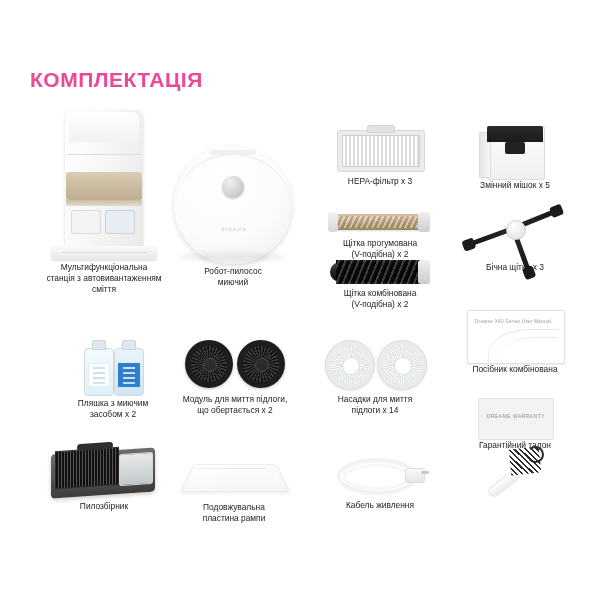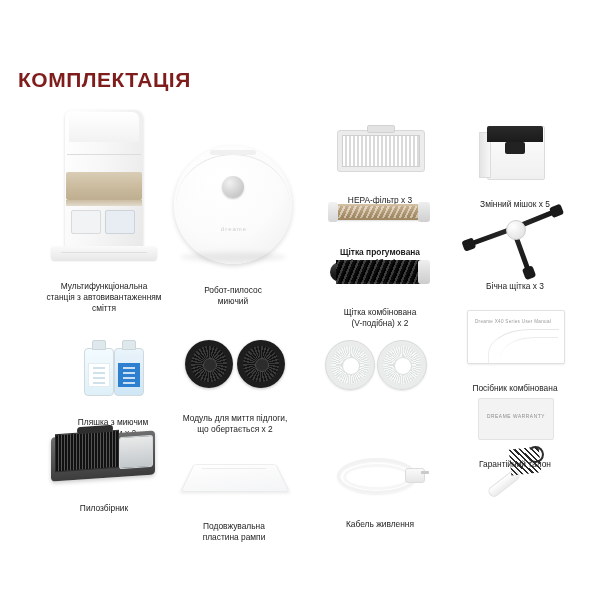--- a/index.html
+++ b/index.html
@@ -15,41 +15,41 @@
     overflow: hidden;
     position: relative;
   }
   #page {
     position: relative;
     width: 600px;
     height: 600px;
   }
   .title {
     position: absolute;
-    left: 18px;
+    left: 30px;
     top: 68px;
     font-size: 21px;
     font-weight: bold;
     letter-spacing: 0.5px;
-    color: #7f1d1d;
+    color: #ec4899;
   }
 
   .item {
     position: absolute;
     text-align: center;
   }
   .art {
     position: relative;
     margin: 0 auto;
   }
   .cap {
     font-size: 8.4px;
     line-height: 1.32;
     color: #1c1c1c;
-    margin-top: 19px;
+    margin-top: 0;
     white-space: pre-line;
   }
 
   
   .st-body {
     position: absolute; left: 14px; top: 0; width: 78px; height: 140px;
     background: linear-gradient(100deg,#ffffff 0%,#f7f7f7 45%,#e9e9e9 100%);
     border-radius: 8px 8px 3px 3px;
     box-shadow: 0 1px 3px rgba(0,0,0,0.16);
   }
@@ -426,21 +426,21 @@
   <div class="item" style="left:455px; top:126px; width:120px;">
     <div class="art" style="width:88px; height:54px;">
       <div class="bag"></div>
       <div class="bag-side"></div>
       <div class="bag-top"></div>
       <div class="bag-hole"></div>
     </div>
     <div class="cap">Змінний мішок х 5</div>
   </div>
 
-  <div class="item" style="left:320px; top:196px; width:120px;font-weight:bold;">
+  <div class="item" style="left:320px; top:206px; width:120px;">
     <div class="art" style="width:100px; height:32px;">
       <div class="rb"></div>
       <div class="rb-v"></div>
       <div class="rb-cap2"></div>
       <div class="rb-cap"></div>
     </div>
     <div class="cap">Щітка прогумована
 (V-подібна) х 2</div>
   </div>
 
@@ -510,20 +510,22 @@
 
   <div class="item" style="left:310px; top:338px; width:130px;">
     <div class="art" style="width:104px; height:56px;">
       <div class="mp" style="left:2px;">
           <div class="mp-c"></div>
         </div>
       <div class="mp" style="left:54px;">
           <div class="mp-c"></div>
         </div>
     </div>
+    <div class="cap">Насадки для миття
+підлоги х 14</div>
   </div>
 
   <div class="item" style="left:455px; top:310px; width:120px;">
     <div class="art" style="width:96px; height:54px;">
       <div class="man">
         <div class="man-t">Dreame X40 Series
 User Manual</div>
         <div class="man-arc"></div>
         <div class="man-arc2"></div>
       </div>
@@ -534,21 +536,21 @@
   <div class="item" style="left:455px; top:398px; width:120px;">
     <div class="art" style="width:74px; height:42px;">
       <div class="war">
         <div class="war-t">DREAME
 WARRANTY</div>
       </div>
     </div>
     <div class="cap">Гарантійний талон</div>
   </div>
 
-  <div class="item" style="left:48px; top:428px; width:112px;">
+  <div class="item" style="left:48px; top:445px; width:112px;">
     <div class="art" style="width:106px; height:56px;">
       <div class="db"></div>
       <div class="db-mesh" style="transform: skewY(-4deg);"></div>
       <div class="db-clear" style="transform: skewY(-4deg);"></div>
       <div class="db-handle"></div>
     </div>
     <div class="cap">Пилозбірник</div>
   </div>
 
   <div class="item" style="left:320px; top:450px; width:120px;">

